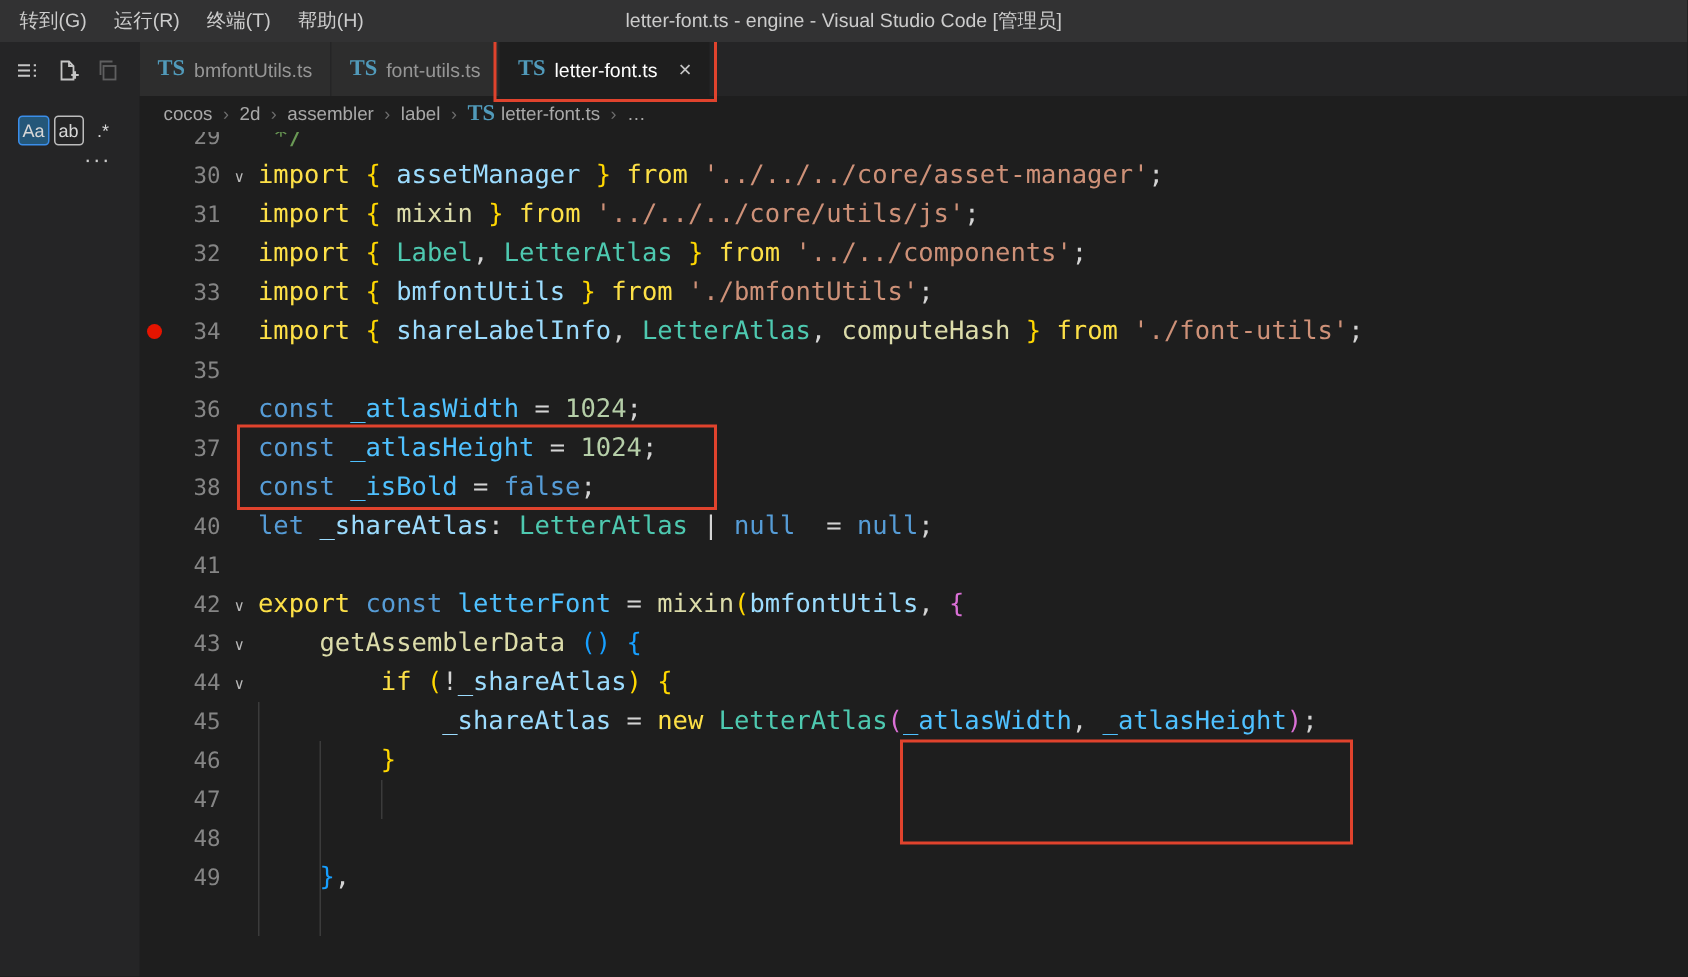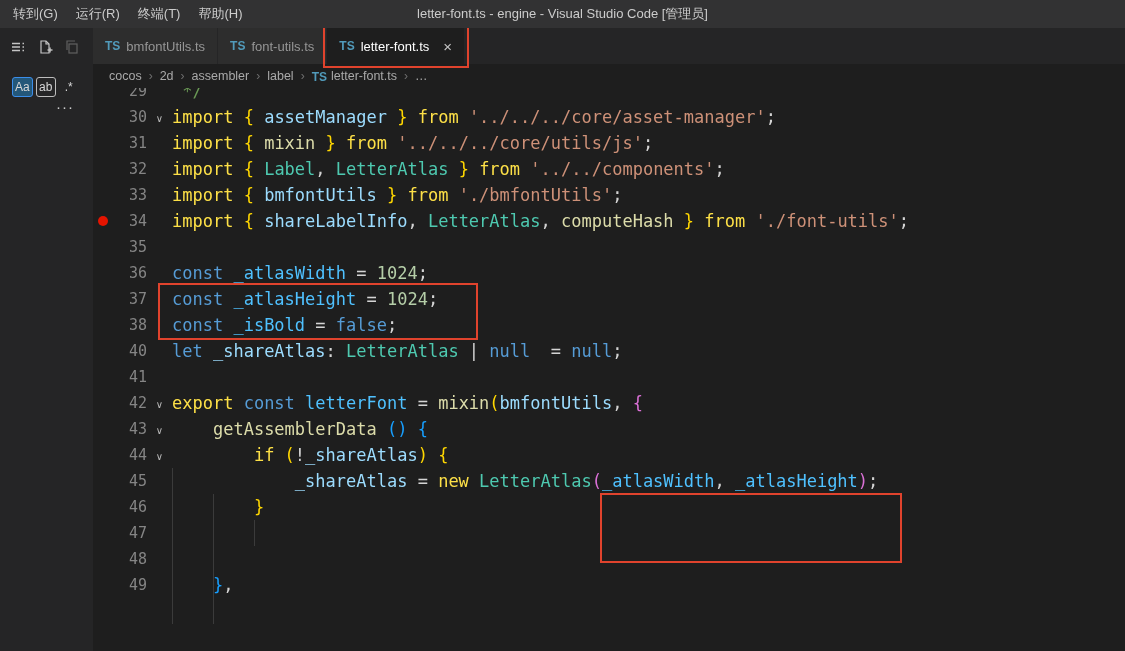--- a/index.html
+++ b/index.html
@@ -23,24 +23,24 @@
   .toggle.focus{border-color:#bdbdbd}
   .toggle.ul{}
   .lp-more{color:#cccccc;font-size:15px;letter-spacing:1px;padding:3px 0 0 56px;line-height:14px}
 
   
   .main{position:absolute;left:93px;top:28px;right:0;bottom:0}
   .tabbar{height:36px;background:#252526;display:flex}
   .tab{display:flex;align-items:center;gap:6px;padding:0 12px;font-size:13px;color:#969696;background:#2d2d2d;border-right:1px solid #252526;height:36px;position:relative;cursor:default}
   .tab.active{background:#1e1e1e;color:#ffffff}
   .tab.annotated{outline:2px solid var(--anno);outline-offset:2px}
-  .ts-icon{color:#519aba;font-size:12px;font-weight:bold;font-family:Liberation Sans, sans-serif;line-height:1}
+  .ts-icon{color:#519aba;font-size:15px;font-weight:bold;font-family:Liberation Serif, serif;line-height:1}
   .tab-close{margin-left:8px;color:#c5c5c5;font-size:15px;line-height:1}
   .breadcrumb{height:24px;display:flex;align-items:center;gap:7px;padding-left:16px;background:#1e1e1e;font-size:12.5px;color:#a9a9a9}
-  .crumb{display:flex;align-items:flex-end;gap:4px;cursor:default}
+  .crumb{display:flex;align-items:flex-start;gap:4px;cursor:default}
   .crumb-sep{color:#6e6e6e;font-size:12px}
 
   
   .editor{position:absolute;top:60px;left:0;right:0;bottom:0;background:#1e1e1e;overflow:hidden}
   .lines{margin-top:-10px;position:relative;z-index:1}
   .line{display:flex;height:26px;position:relative}
   .line.current{box-shadow:inset 0 1px 0 #3a3a3a, inset 0 -1px 0 #3a3a3a}
   .bp{width:20px;display:flex;align-items:center;justify-content:center}
   .bp-dot{width:10px;height:10px;border-radius:50%;background:#e51400}
   .lnum{width:34px;text-align:right;color:#858585;font-family:"DejaVu Sans Mono",monospace;font-size:15px;line-height:26px}

